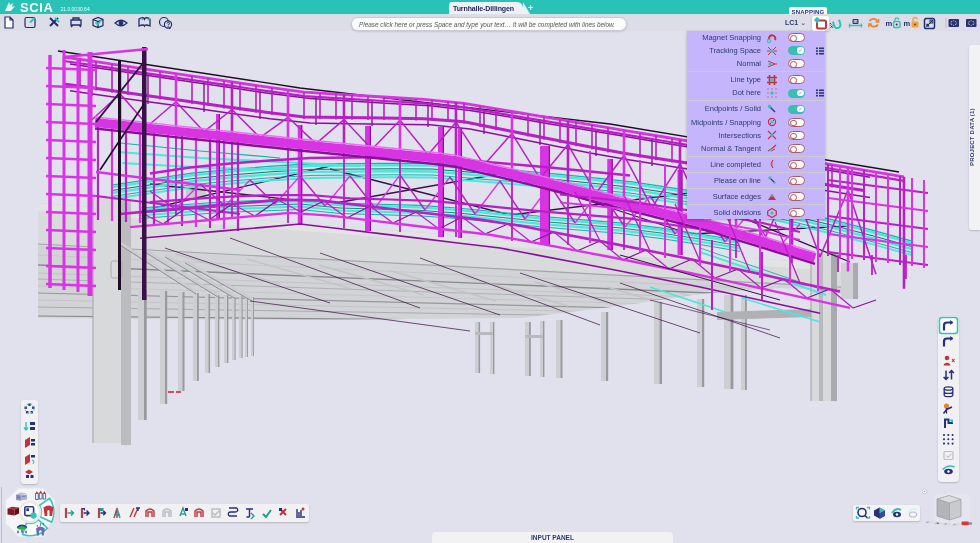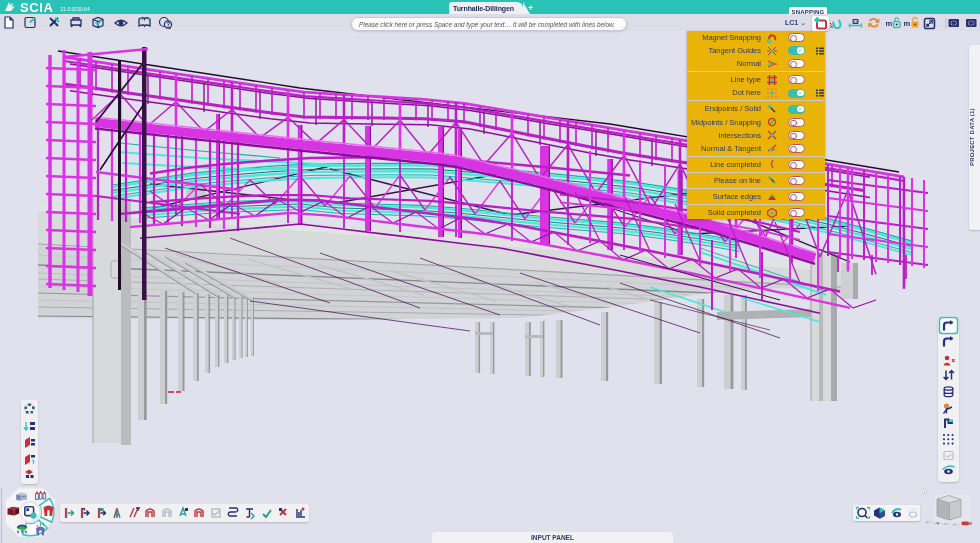--- a/index.html
+++ b/index.html
@@ -14,21 +14,21 @@
 #tab1{position:absolute;left:449px;top:2px;width:70px;height:12px;background:#eef0f3;border-radius:3px 6px 0 0;padding-left:4px;font-size:7px;letter-spacing:-0.1px;font-weight:bold;color:#21295e;line-height:13px;}
 #tab1:after{content:"";position:absolute;right:-7px;top:0;width:0;height:0;border-bottom:12px solid #eef0f3;border-right:7px solid transparent;}
 #plus{position:absolute;left:528px;top:3px;color:#dff8f5;font-size:9px;font-weight:bold;}
 #snaptab{position:absolute;left:789px;top:7px;width:38px;height:9px;background:#fdfdfd;border-radius:2px 2px 0 0;text-align:center;font-size:6px;font-weight:bold;color:#232e6b;line-height:10px;letter-spacing:.2px;}
 
 #toolbar{position:absolute;left:0;top:14px;width:980px;height:17px;background:#dcdde6;}
 #cmdbar{position:absolute;left:351px;top:17px;width:276px;height:14px;background:#fbfbfc;border:1px solid #c9c9d2;border-radius:7px;box-shadow:0 1px 2px rgba(0,0,0,.12);font-style:italic;font-size:6.4px;color:#55555f;overflow:hidden;line-height:13px;padding-left:7px;box-sizing:border-box;white-space:nowrap;}
 #lc1{position:absolute;left:785px;top:19px;font-size:7px;font-weight:bold;color:#2c3a6e;}
 #snapbtn{position:absolute;left:812px;top:16px;width:17px;height:15px;background:#fff;border-radius:2px;box-shadow:0 1px 2px rgba(0,0,0,.25);}
 
-#snappanel{position:absolute;left:687px;top:31px;width:138px;background:#eab308;box-shadow:0 1px 3px rgba(0,0,0,.25);font-size:7.5px;color:#2c3a6e;}
+#snappanel{position:absolute;left:687px;top:31px;width:138px;background:#c4b5fd;box-shadow:0 1px 3px rgba(0,0,0,.25);font-size:7.5px;color:#2c3a6e;}
 .srow{height:13.1px;display:flex;align-items:center;position:relative;}
 .slabel{position:absolute;right:62px;top:0;line-height:13.1px;width:70px;text-align:right;white-space:nowrap;right:64px;}
 .sicon{position:absolute;left:80px;top:1.5px;width:10px;height:10px;}
 .stog{position:absolute;left:101px;top:2.2px;width:17px;height:9px;border-radius:4.5px;box-sizing:border-box;}
 .tog-off{background:#fdfdfd;border:1px solid #b2595f;}
 .tog-off:after{content:"";position:absolute;left:1px;top:1px;width:4.6px;height:4.6px;border:1px solid #b2595f;border-radius:50%;}
 .tog-on{background:#38bfb2;}
 .tog-on:after{content:"\2713";position:absolute;right:1.2px;top:1.2px;width:6.6px;height:6.6px;background:#fff;border-radius:50%;color:#38bfb2;font-size:5.5px;line-height:6.8px;text-align:center;}
 .sdiv{height:3px;position:relative;}
 .sdiv:after{content:"";position:absolute;left:0;right:0;top:1px;height:1px;background:#cccccf;}
@@ -554,21 +554,21 @@
 <div id="snappanel">
 <div class="srow">
         <span class="slabel">Magnet Snapping</span>
         <svg class="sicon" viewBox="0 0 10 10">
           <path d="M2 6 A3.2 3.2 0 1 1 8 7" fill="none" stroke="#c2333c" stroke-width="2"></path>
           <circle cx="2" cy="8" r="1.6" fill="none" stroke="#35c1b5" stroke-width="1.2"></circle>
         </svg>
         <span class="stog tog-off"></span>
       </div>
 <div class="srow">
-        <span class="slabel">Tangent Guides</span>
+        <span class="slabel">Tracking Space</span>
         <svg class="sicon" viewBox="0 0 10 10">
           <path d="M1 1 L9 9 M9 1 L1 9 M0 5 L3 5 M7 5 L10 5" stroke="#c2333c" stroke-width="1"></path>
           <circle cx="5" cy="5" r="1.7" fill="#35c1b5"></circle>
         </svg>
         <span class="stog tog-on"></span>
         <svg class="sgear" viewBox="0 0 8 8">
           <g fill="#2c3a6e">
             <rect x="0" y="0.5" width="2" height="1.6"></rect>
             <rect x="3" y="0.5" width="5" height="1.6"></rect>
             <rect x="0" y="3.2" width="2" height="1.6"></rect>
@@ -680,21 +680,21 @@
 <div class="srow">
         <span class="slabel">Surface edges</span>
         <svg class="sicon" viewBox="0 0 10 10">
           <path d="M1 8 L5 2 L9 8 Z" fill="#c2333c"></path>
           <path d="M3.5 4 L6.5 4" stroke="#35c1b5" stroke-width="1.4"></path>
         </svg>
         <span class="stog tog-off"></span>
       </div>
 <div class="sdiv"></div>
 <div class="srow">
-        <span class="slabel">Solid completed</span>
+        <span class="slabel">Solid divisions</span>
         <svg class="sicon" viewBox="0 0 10 10">
           <path d="M5 .5 L9.3 3 L9.3 7 L5 9.5 L.7 7 L.7 3 Z" fill="none" stroke="#c2333c" stroke-width="1.2"></path>
           <circle cx="5" cy="5" r="1.6" fill="#35c1b5"></circle>
         </svg>
         <span class="stog tog-off"></span>
       </div>
 </div>
 <div id="pdtab">
       <span>PROJECT DATA (1)</span>
     </div>

